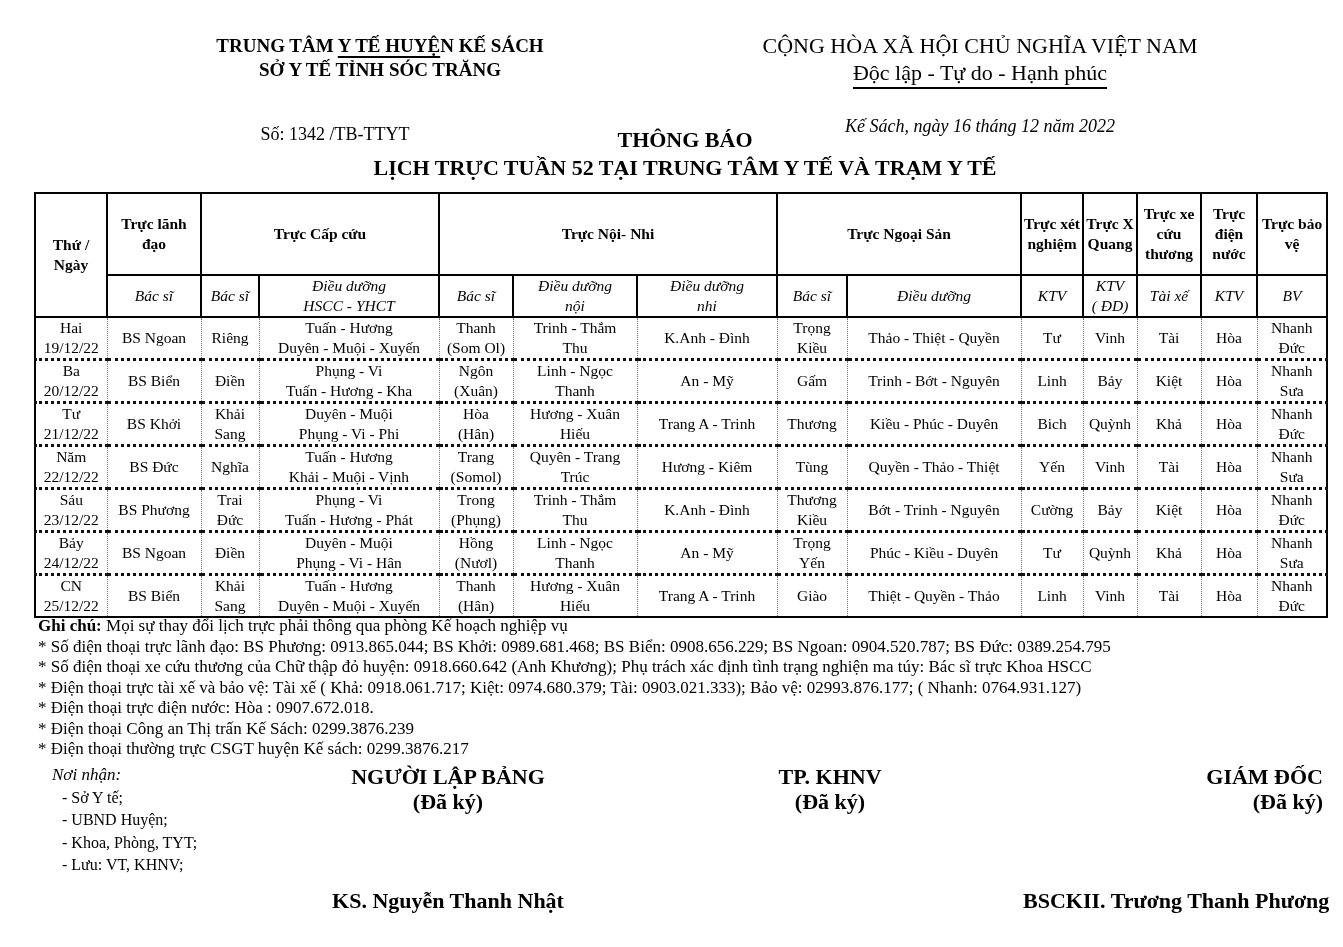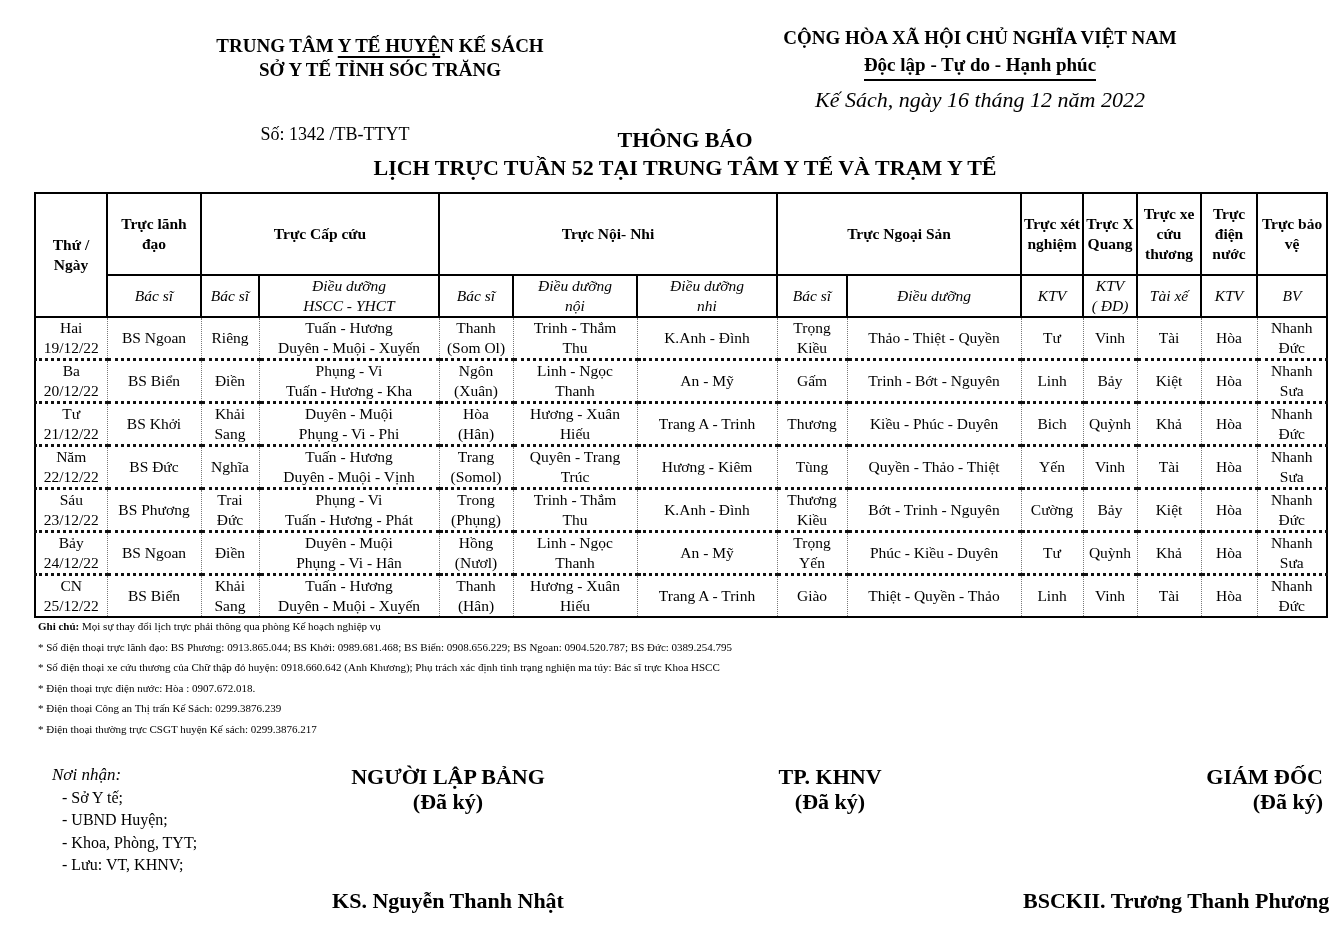--- a/index.html
+++ b/index.html
@@ -1,39 +1,39 @@
 <!DOCTYPE html>
 <html><head>
 <meta charset="utf-8">
 <style>
   * { box-sizing: border-box; margin: 0; padding: 0; }
   html, body { width: 1343px; height: 947px; background: #ffffff; overflow: hidden; }
   body { font-family: "Liberation Serif", serif; color: #000; position: relative; }
 
   .hdr-left { position: absolute; left: 100px; top: 34px; width: 560px; text-align: center; font-weight: bold; font-size: 19px; line-height: 24px; }
   .hdr-left .u { text-decoration: underline; text-decoration-thickness: 2px; text-underline-offset: 4px; }
-  .hdr-right { position: absolute; left: 700px; top: 26px; width: 560px; text-align: center; font-weight: bold; font-size: 19px; line-height: 24px; }
+  .hdr-right { position: absolute; left: 700px; top: 34px; width: 560px; text-align: center; font-weight: normal; font-size: 22px; line-height: 24px; }
   .hdr-right .motto { display: inline-block; border-bottom: 2px solid #000; padding-bottom: 2px; margin-top: 3px; }
   .so { position: absolute; left: 100px; top: 100px; width: 470px; text-align: center; font-size: 18px; margin-top: 24px; }
-  .date { position: absolute; left: 700px; top: 87px; width: 560px; text-align: center; font-size: 22px; font-style: italic; }
+  .date { position: absolute; left: 700px; top: 116px; width: 560px; text-align: center; font-size: 18px; font-style: italic; }
   .title { position: absolute; left: 0; top: 126px; width: 1370px; text-align: center; font-weight: bold; font-size: 22px; line-height: 28px; }
 
   table.sched { position: absolute; left: 34px; top: 192px; width: 1292px; border-collapse: collapse; table-layout: fixed; }
   table.sched td, table.sched th { text-align: center; vertical-align: middle; font-size: 15.5px; line-height: 20px; padding: 0 1px; }
   table.sched th { font-weight: bold; border: 2px solid #000; }
   table.sched thead tr.sub th { font-weight: normal; font-style: italic; height: 41px; }
   table.sched thead tr.top th { height: 82px; }
   table.sched tbody td { height: 41px; border-left: 1px dotted #777; border-right: 1px dotted #777; border-bottom: 3px dotted #111; }
   table.sched tbody tr:last-child td { border-bottom: 2px solid #000; }
   table.sched tbody td:first-child { border-left: 2px solid #000; }
   table.sched tbody td:last-child { border-right: 2px solid #000; }
   .day { font-size: 14px; line-height: 20px; }
   .lead { font-size: 16px; }
 
-  .notes { position: absolute; left: 38px; top: 616px; font-size: 11px; line-height: 20.5px; }
+  .notes { position: absolute; left: 38px; top: 616px; font-size: 17px; line-height: 20.5px; }
   .notes b { font-weight: bold; }
   .recv { position: absolute; left: 52px; top: 764px; font-size: 16px; line-height: 22.5px; }
   .recv .h { font-weight: normal; font-style: italic; font-size: 17px; }
   .recv .it { padding-left: 10px; }
   .sig { position: absolute; top: 764px; text-align: center; font-weight: bold; font-size: 22px; line-height: 25px; }
   .sig .name { position: absolute; top: 124px; left: 0; width: 100%; white-space: nowrap; }
 </style>
 </head>
 <body>
 
@@ -213,21 +213,21 @@
       </tr>
       <tr>
         <td class="day">
           <div>Năm</div>
           <div>22/12/22</div>
         </td>
         <td class="lead">BS Đức</td>
         <td>Nghĩa</td>
         <td>
           <div>Tuấn - Hương</div>
-          <div>Duyên - Muội - Vịnh</div>
+          <div>Khải - Muội - Vịnh</div>
         </td>
         <td>
           <div>Trang</div>
           <div>(Somol)</div>
         </td>
         <td>
           <div>Quyên - Trang</div>
           <div>Trúc</div>
         </td>
         <td>Hương - Kiêm</td>
@@ -345,20 +345,21 @@
           <div>Đức</div>
         </td>
       </tr>
     </tbody>
 </table>
 
 <div class="notes">
   <div><b>Ghi chú:</b><span> Mọi sự thay đổi lịch trực phải thông qua phòng Kế hoạch nghiệp vụ</span></div>
   <div>* Số điện thoại trực lãnh đạo: BS Phương: 0913.865.044; BS Khởi:  0989.681.468; BS Biển: 0908.656.229; BS Ngoan: 0904.520.787; BS Đức: 0389.254.795</div>
   <div>* Số điện thoại xe cứu thương của Chữ thập đỏ huyện: 0918.660.642 (Anh Khương); Phụ trách xác định tình trạng nghiện ma túy: Bác sĩ trực Khoa HSCC</div>
+  <div>* Điện thoại trực tài xế và bảo vệ: Tài  xế ( Khả: 0918.061.717;   Kiệt: 0974.680.379; Tài: 0903.021.333);  Bảo vệ: 02993.876.177; ( Nhanh: 0764.931.127)</div>
   <div>* Điện thoại trực điện nước: Hòa : 0907.672.018.</div>
   <div>* Điện thoại Công an Thị trấn Kế Sách: 0299.3876.239</div>
   <div>* Điện thoại thường trực CSGT huyện Kế sách: 0299.3876.217</div>
 </div>
 
 <div class="recv">
   <div class="h">Nơi nhận:</div>
   <div class="it">- Sở Y tế;</div>
   <div class="it">- UBND Huyện;</div>
   <div class="it">- Khoa, Phòng, TYT;</div>

